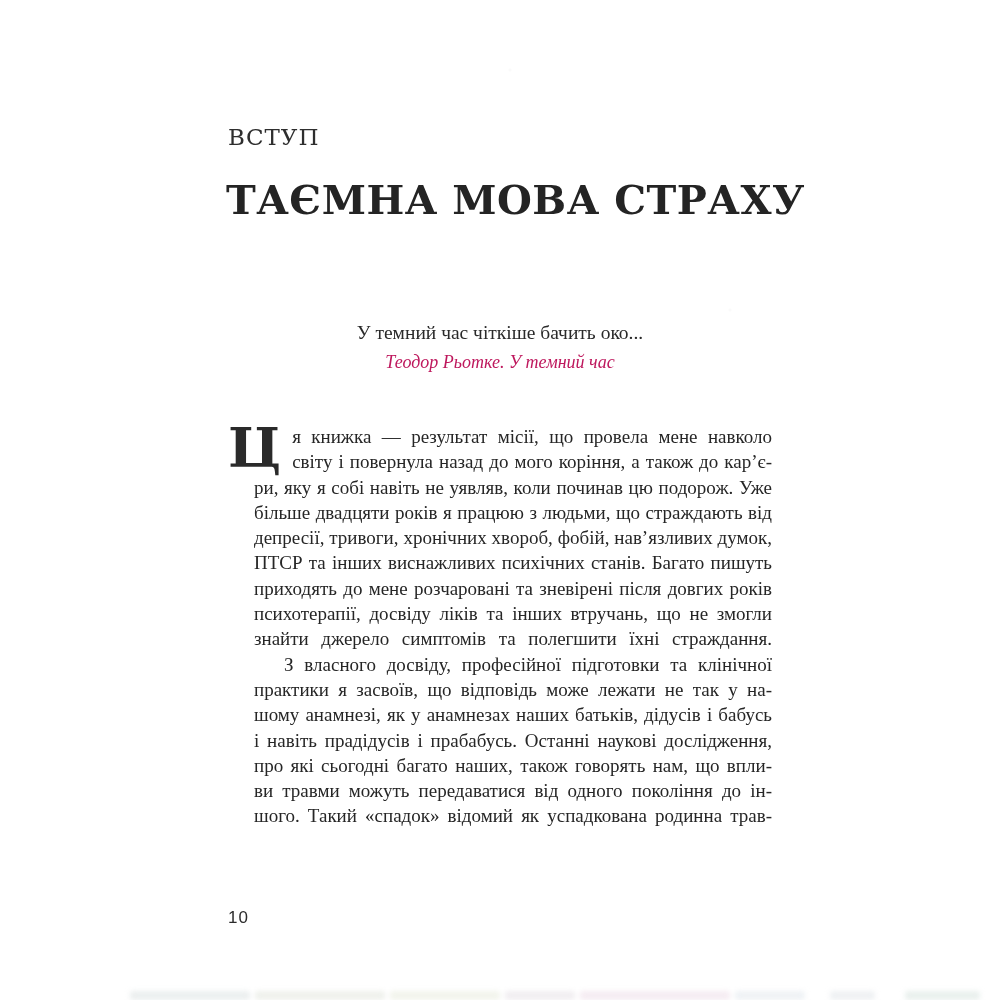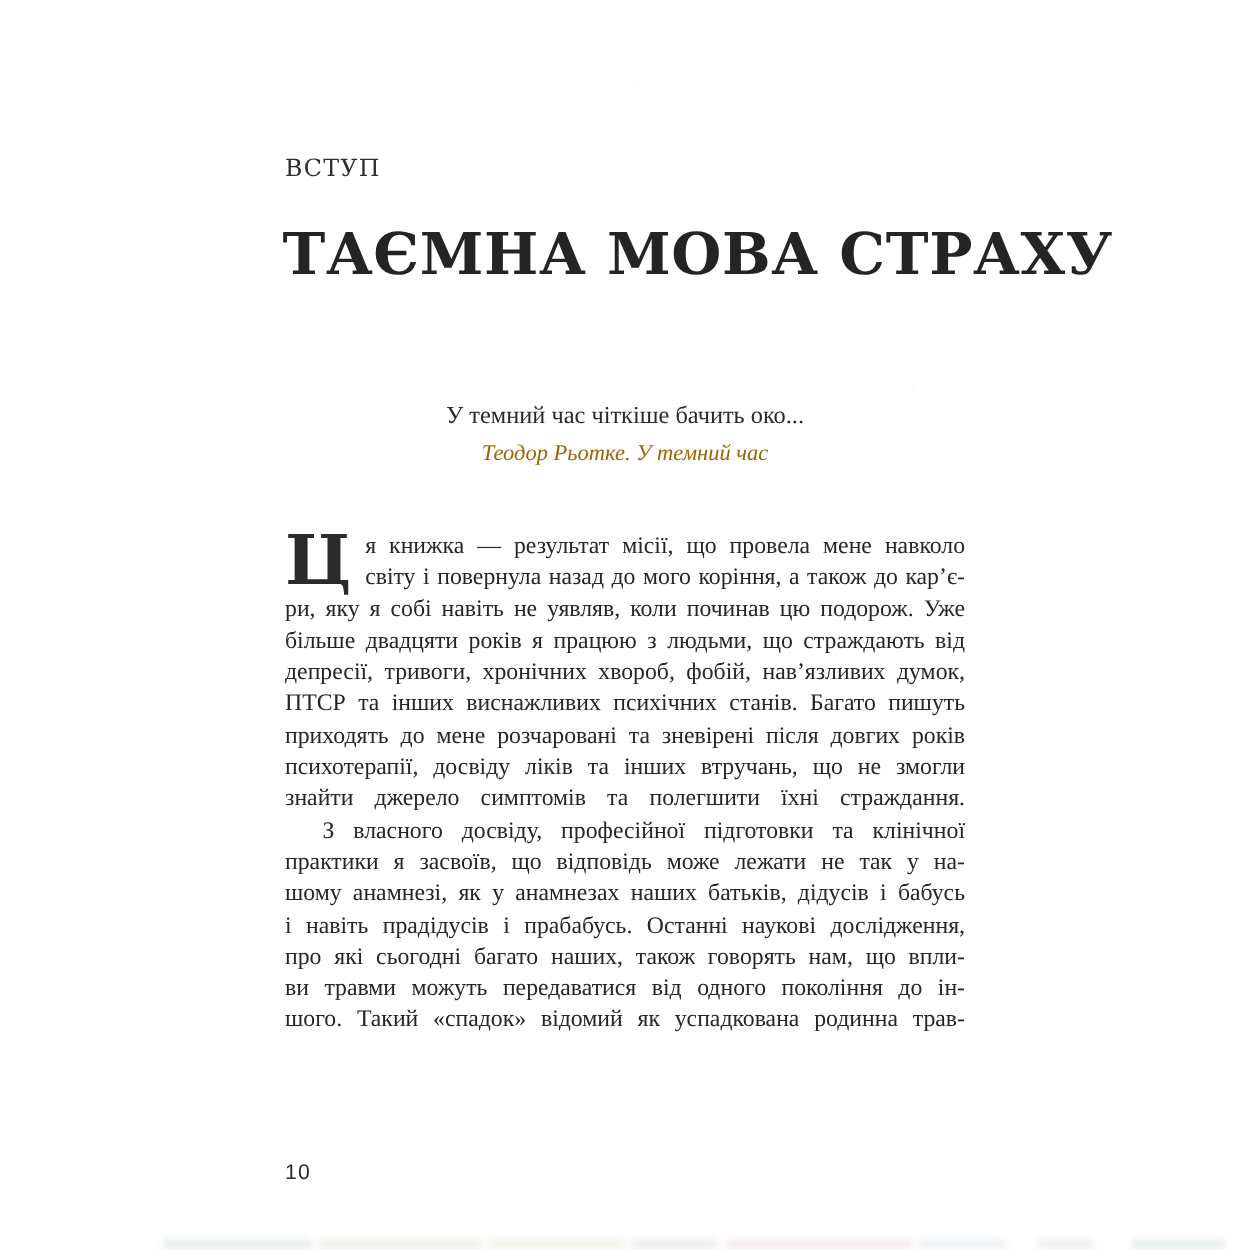--- a/index.html
+++ b/index.html
@@ -32,33 +32,33 @@
     left: 228px;
     top: 0;
     width: 544px;
   }
 
   .kicker {
     position: absolute;
     top: 124px;
     left: 0;
     font-family: "DejaVu Serif", serif;
-    font-size: 19px;
+    font-size: 23px;
     font-weight: 500;
     letter-spacing: 1px;
     color: #2e2e2e;
   }
 
   .title {
     position: absolute;
     top: 176px;
     left: -2px;
     margin: 0;
     font-family: "DejaVu Serif", serif;
-    font-size: 46px;
+    font-size: 40px;
     font-weight: 700;
     letter-spacing: 0.5px;
     white-space: nowrap;
     color: #242424;
   }
 
   .epigraph {
     position: absolute;
     top: 322px;
     left: 0;
@@ -67,39 +67,40 @@
     font-family: Liberation Serif, serif;
   }
   .epigraph-quote {
     font-size: 19.5px;
     color: #2a2a2a;
   }
   .epigraph-attribution {
     margin-top: 8px;
     font-size: 18px;
     font-style: italic;
-    color: #a16207;
+    color: #be185d;
     text-align: center;
   }
 
   .bodytext {
     position: absolute;
     top: 424px;
     left: 0;
     width: 544px;
     font-size: 19px;
     line-height: 25.3px;
     color: #262626;
   }
   .line {
     text-align: justify;
     text-align-last: justify;
     height: 25.3px;
     overflow: visible;
     white-space: normal;
+    margin-left: 26px;
   }
   .line.indent {
     padding-left: 30px;
   }
   .dropcap {
     float: left;
     font-family: "DejaVu Serif", serif;
     font-weight: 700;
     font-size: 55px;
     line-height: 47px;
@@ -109,21 +110,20 @@
   }
 
   .folio {
     position: absolute;
     left: 228px;
     top: 908px;
     font-family: "Liberation Sans", sans-serif;
     font-size: 17px;
     letter-spacing: 1px;
     color: #2b2b2b;
-    margin-top: 20px;
   }
 
   
   .scan-edge {
     position: absolute;
     left: 0;
     bottom: 0;
     width: 1000px;
     height: 12px;
     filter: blur(2.5px);

